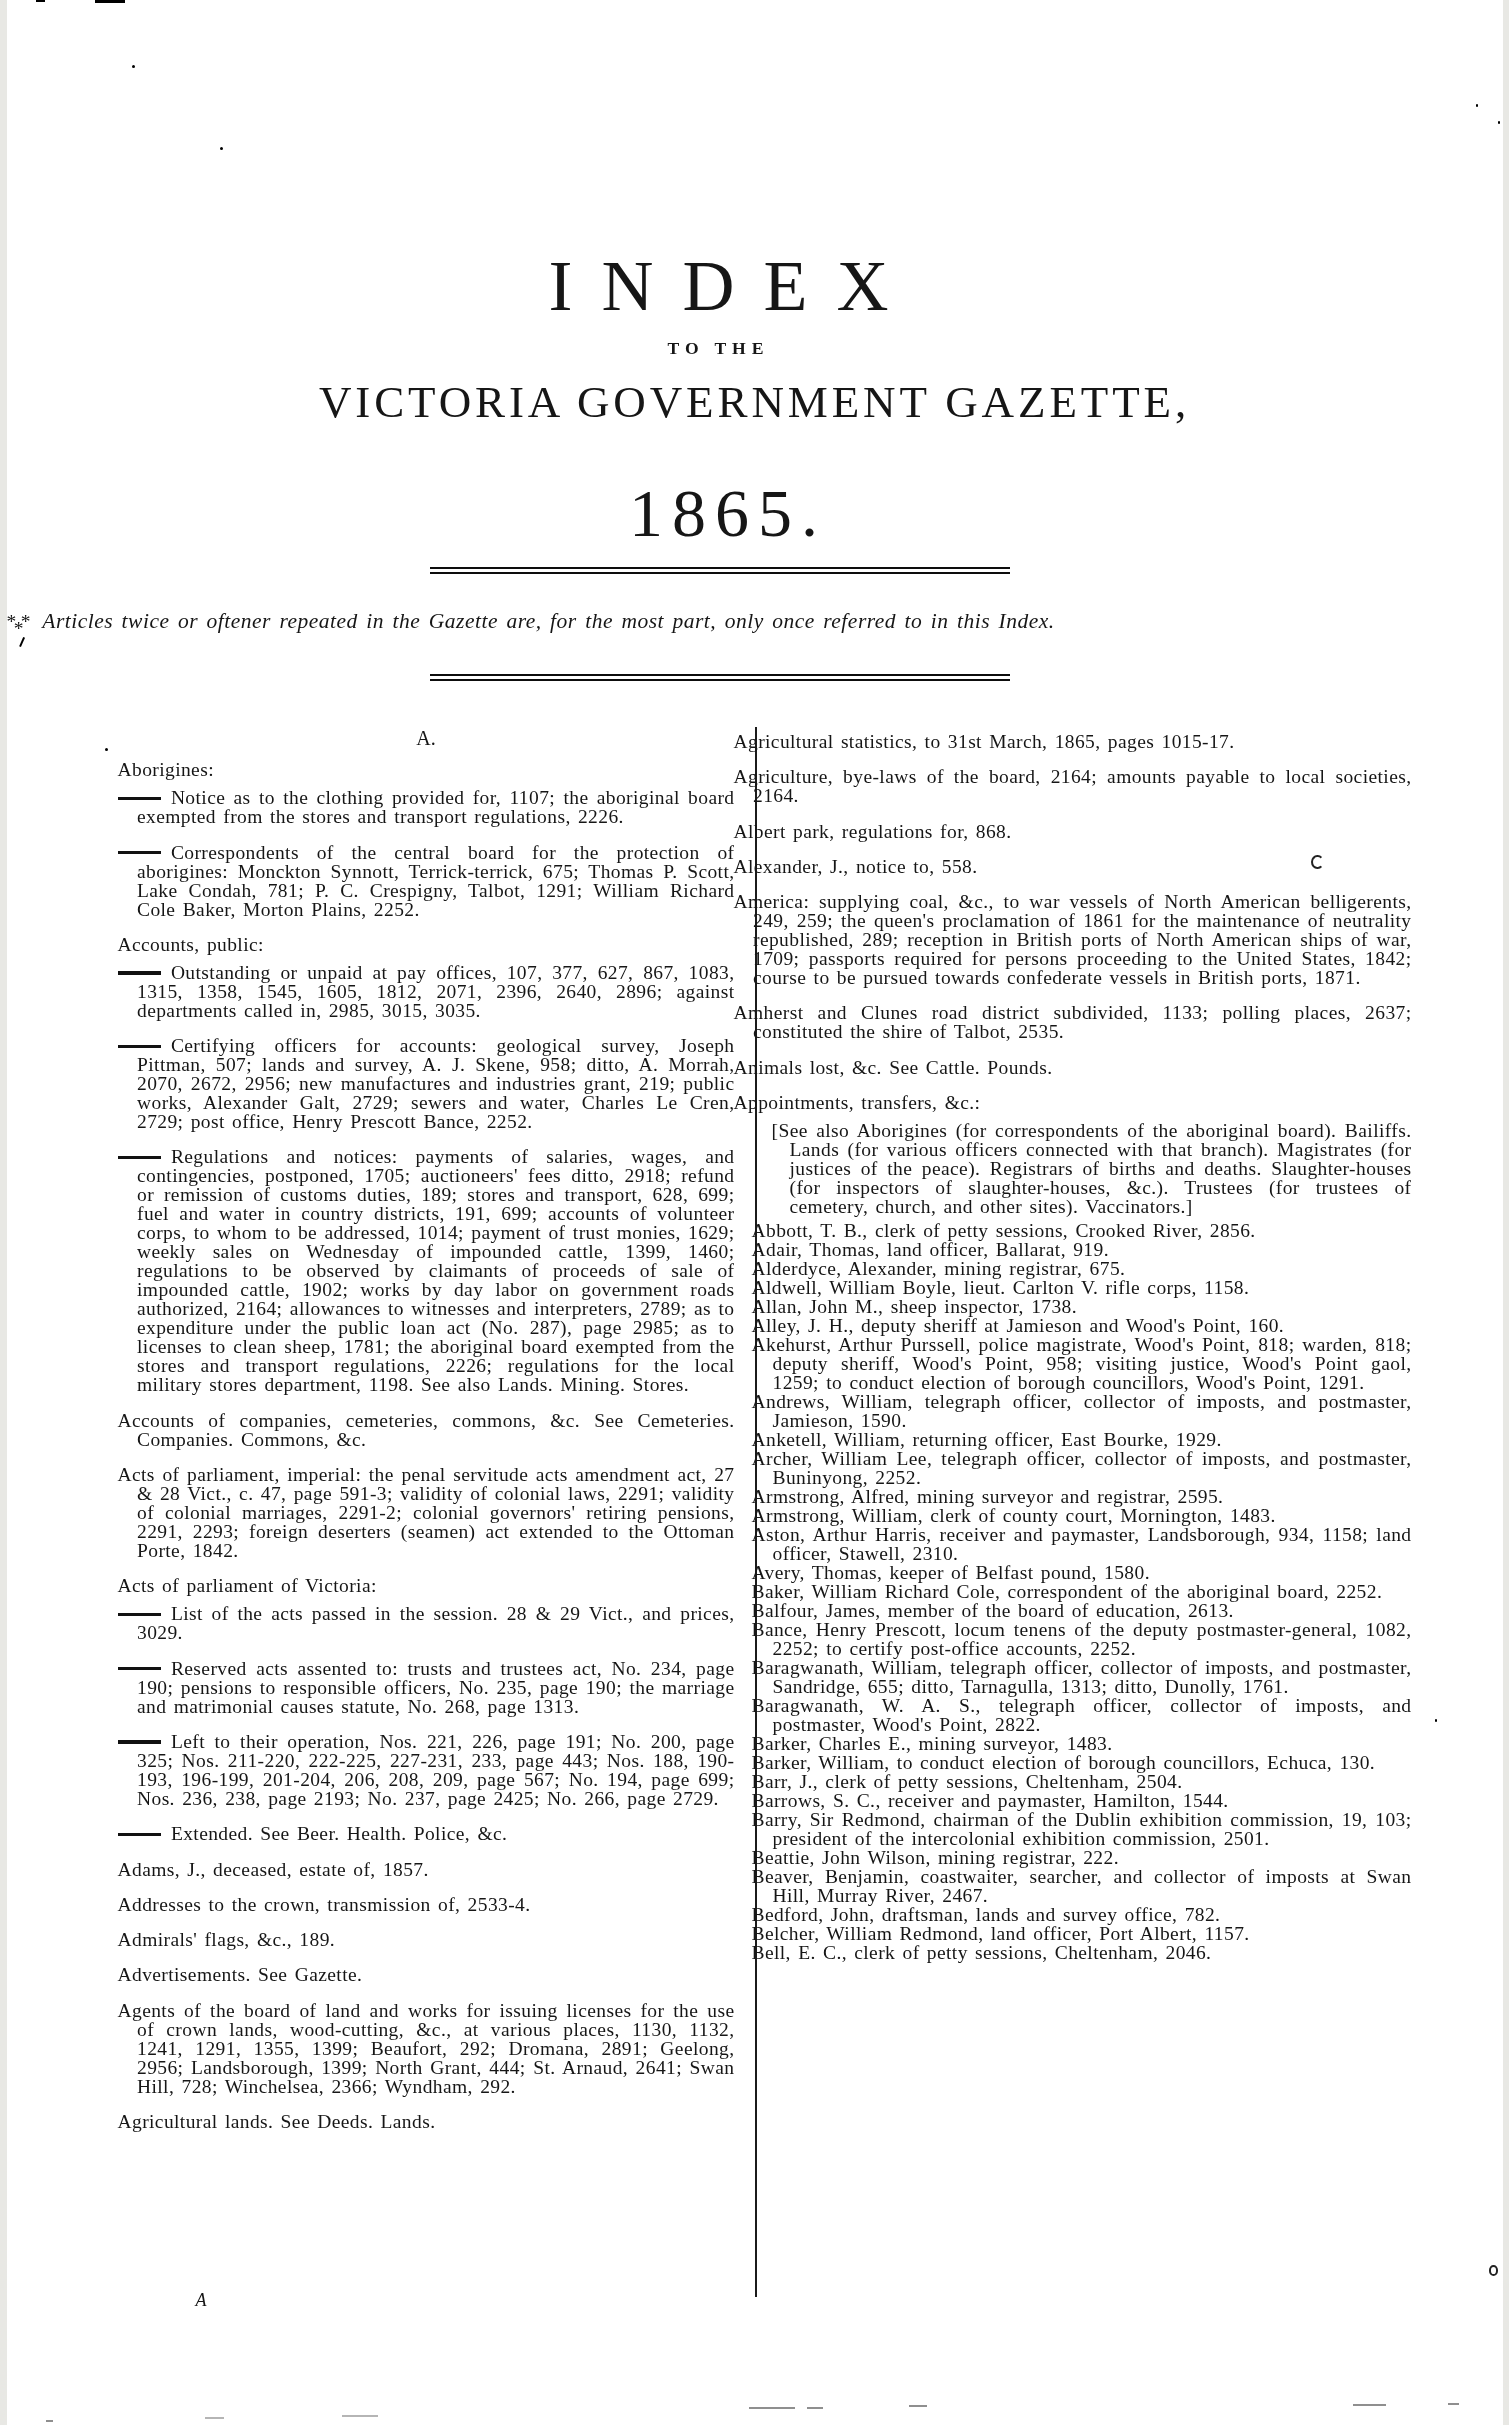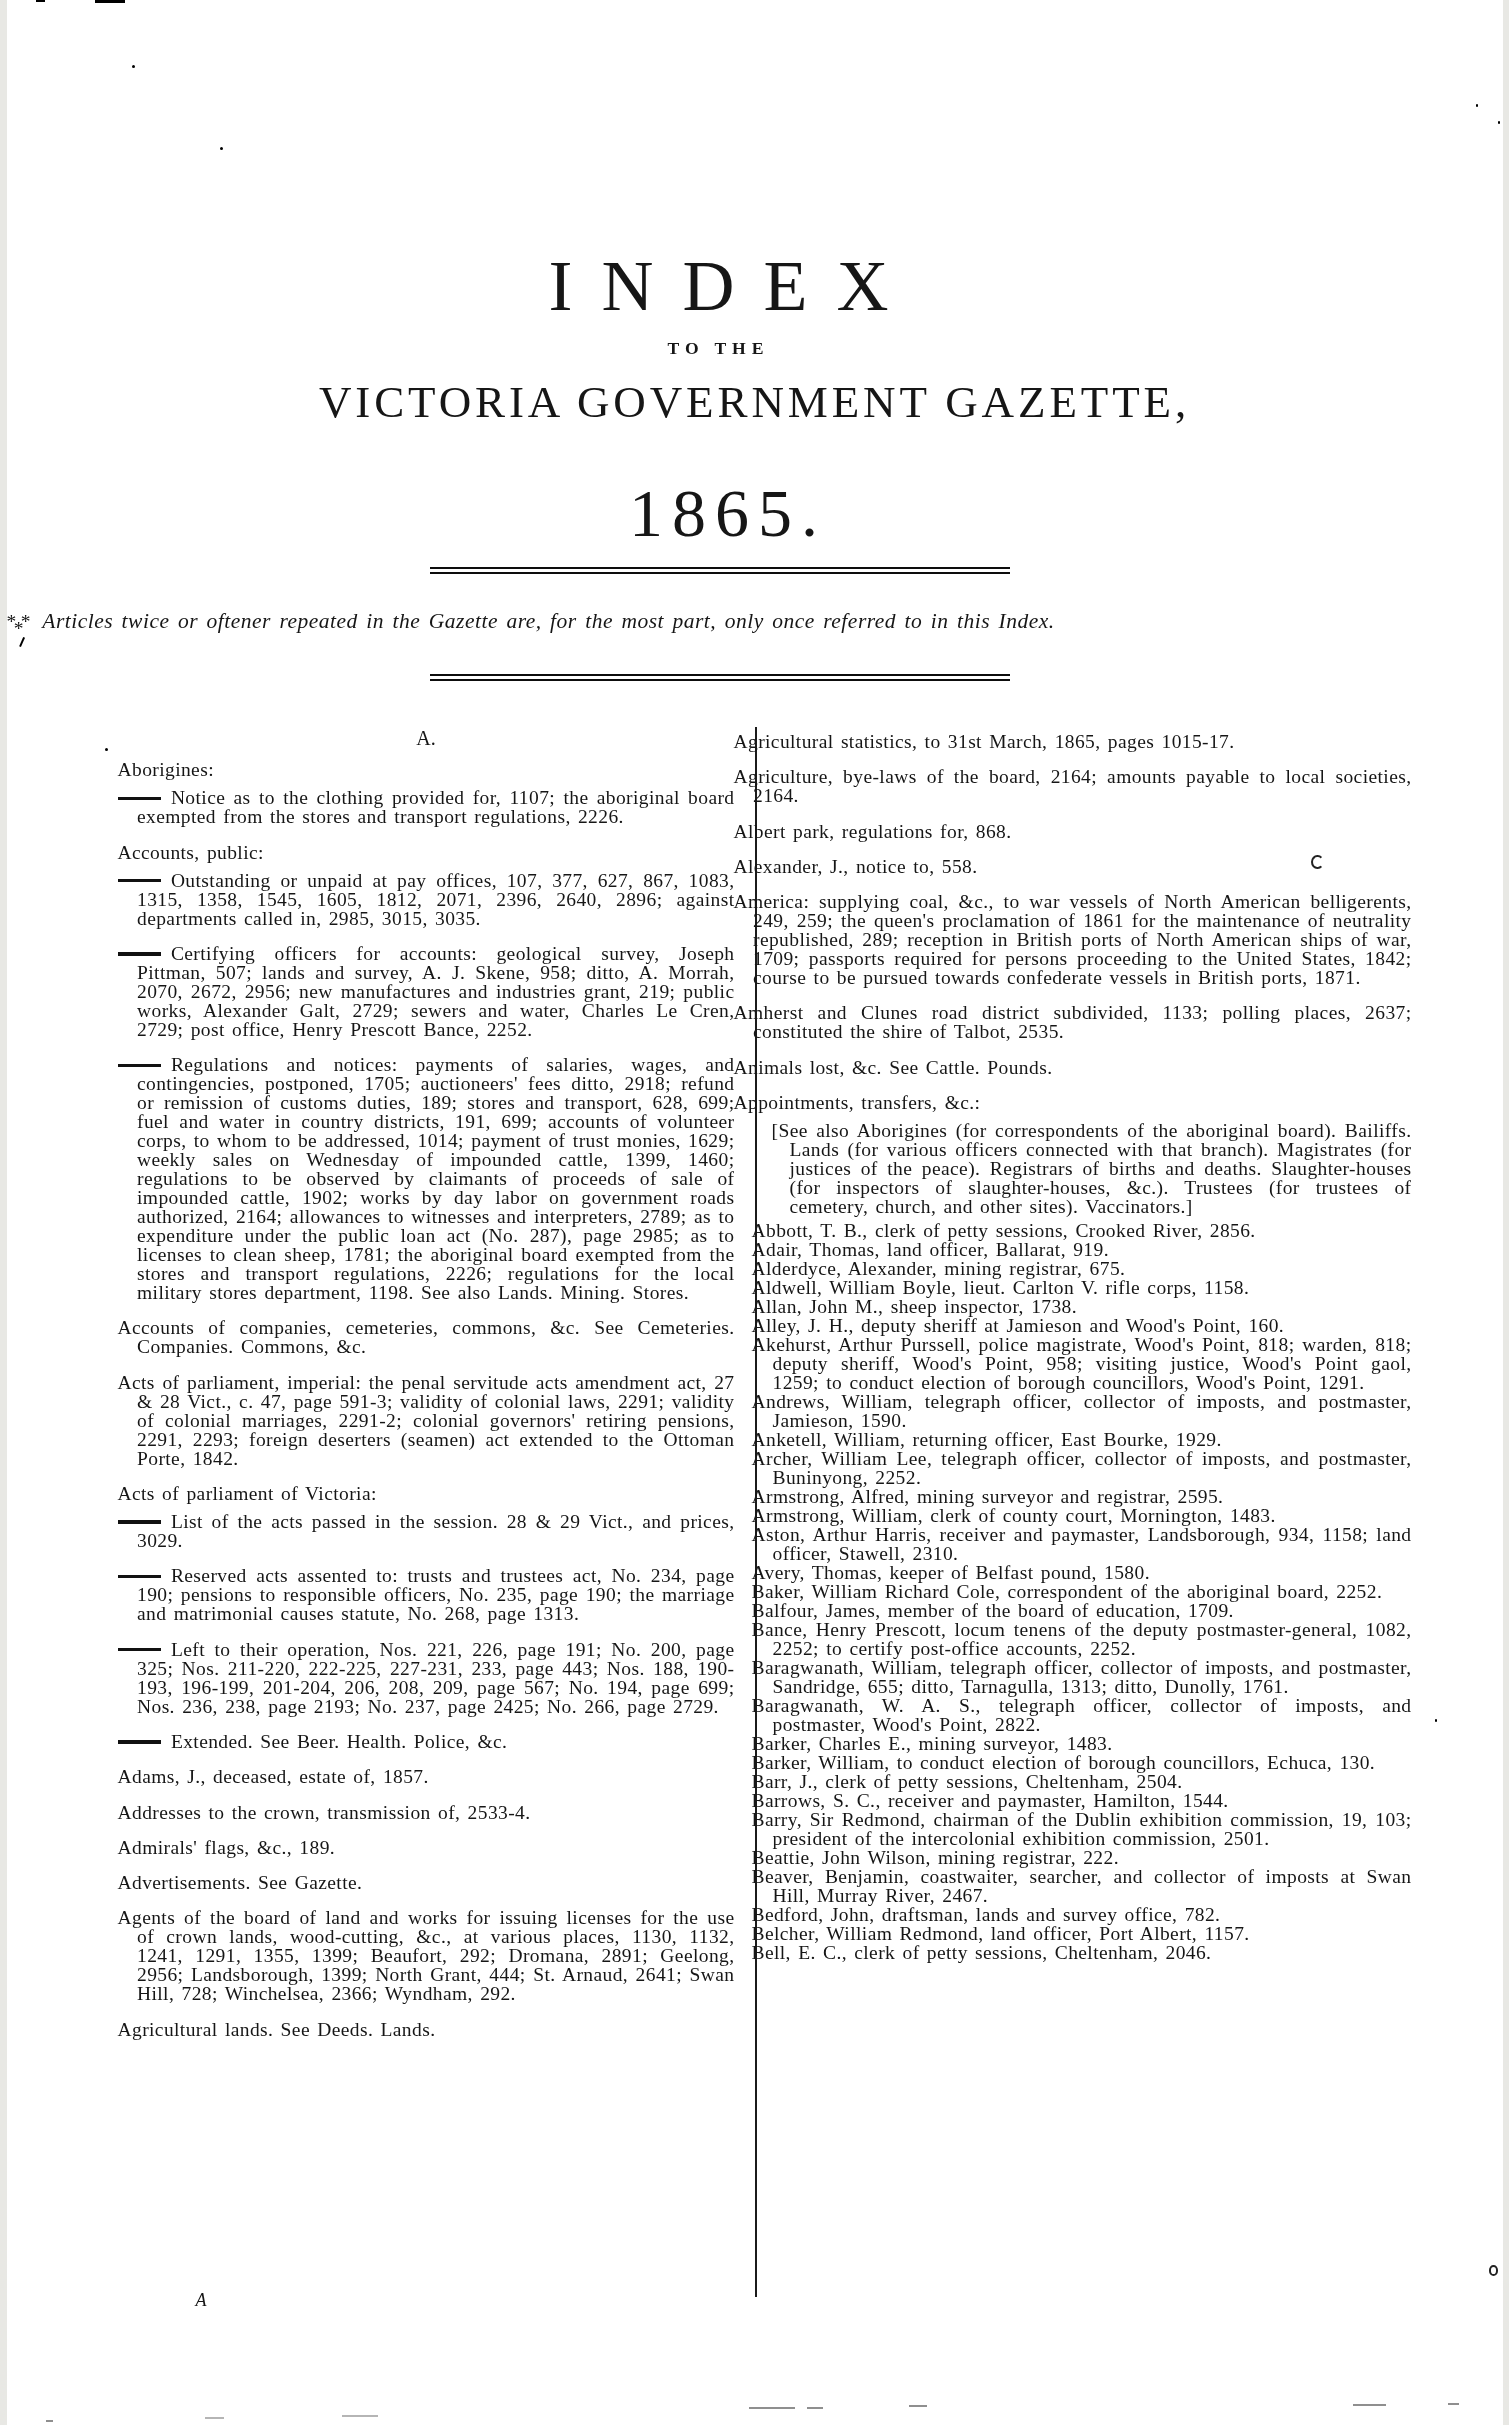--- a/index.html
+++ b/index.html
@@ -133,20 +133,21 @@
     <span class="asterism"><i>*</i><i class="low">*</i><i>*</i></span><em>Articles twice or oftener repeated in the Gazette are, for the most part, only once referred to in this Index.</em>
   </div>
 
   <div class="double-rule rule-bottom"></div>
 
   <section class="col col-left">
     <div class="section-letter">A.</div>
     <div id="left-entries">
         <p class="e-heading">Aborigines:</p>
         <p class="e-dash"><span class="dash"></span>Notice as to the clothing provided for, 1107; the aboriginal board exempted from the stores and transport regulations, 2226.</p>
+        <p class="e-dash"><span class="dash"></span>Correspondents of the central board for the protection of aborigines: Monckton Synnott, Terrick-terrick, 675; Thomas P. Scott, Lake Condah, 781; P. C. Crespigny, Talbot, 1291; William Richard Cole Baker, Morton Plains, 2252.</p>
         <p class="e-heading">Accounts, public:</p>
         <p class="e-dash"><span class="dash"></span>Outstanding or unpaid at pay offices, 107, 377, 627, 867, 1083, 1315, 1358, 1545, 1605, 1812, 2071, 2396, 2640, 2896; against departments called in, 2985, 3015, 3035.</p>
         <p class="e-dash"><span class="dash"></span>Certifying officers for accounts: geological survey, Joseph Pittman, 507; lands and survey, A. J. Skene, 958; ditto, A. Morrah, 2070, 2672, 2956; new manufactures and industries grant, 219; public works, Alexander Galt, 2729; sewers and water, Charles Le Cren, 2729; post office, Henry Prescott Bance, 2252.</p>
         <p class="e-dash"><span class="dash"></span>Regulations and notices: payments of salaries, wages, and contingencies, postponed, 1705; auctioneers' fees ditto, 2918; refund or remission of customs duties, 189; stores and transport, 628, 699; fuel and water in country districts, 191, 699; accounts of volunteer corps, to whom to be addressed, 1014; payment of trust monies, 1629; weekly sales on Wednesday of impounded cattle, 1399, 1460; regulations to be observed by claimants of proceeds of sale of impounded cattle, 1902; works by day labor on government roads authorized, 2164; allowances to witnesses and interpreters, 2789; as to expenditure under the public loan act (No. 287), page 2985; as to licenses to clean sheep, 1781; the aboriginal board exempted from the stores and transport regulations, 2226; regulations for the local military stores department, 1198.  See also Lands.  Mining.  Stores.</p>
         <p class="e-plain">Accounts of companies, cemeteries, commons, &amp;c.  See Cemeteries.  Companies.  Commons, &amp;c.</p>
         <p class="e-plain">Acts of parliament, imperial: the penal servitude acts amendment act, 27 &amp; 28 Vict., c. 47, page 591-3; validity of colonial laws, 2291; validity of colonial marriages, 2291-2; colonial governors' retiring pensions, 2291, 2293; foreign deserters (seamen) act extended to the Ottoman Porte, 1842.</p>
         <p class="e-heading">Acts of parliament of Victoria:</p>
         <p class="e-dash"><span class="dash"></span>List of the acts passed in the session. 28 &amp; 29 Vict., and prices, 3029.</p>
         <p class="e-dash"><span class="dash"></span>Reserved acts assented to: trusts and trustees act, No. 234, page 190; pensions to responsible officers, No. 235, page 190; the marriage and matrimonial causes statute, No. 268, page 1313.</p>
         <p class="e-dash"><span class="dash"></span>Left to their operation, Nos. 221, 226, page 191; No. 200, page 325; Nos. 211-220, 222-225, 227-231, 233, page 443; Nos. 188, 190-193, 196-199, 201-204, 206, 208, 209, page 567; No. 194, page 699; Nos. 236, 238, page 2193; No. 237, page 2425; No. 266, page 2729.</p>
@@ -181,21 +182,21 @@
         <p class="e-dense">Alley, J. H., deputy sheriff at Jamieson and Wood's Point, 160.</p>
         <p class="e-dense">Akehurst, Arthur Purssell, police magistrate, Wood's Point, 818; warden, 818; deputy sheriff, Wood's Point, 958; visiting justice, Wood's Point gaol, 1259; to conduct election of borough councillors, Wood's Point, 1291.</p>
         <p class="e-dense">Andrews, William, telegraph officer, collector of imposts, and postmaster, Jamieson, 1590.</p>
         <p class="e-dense">Anketell, William, returning officer, East Bourke, 1929.</p>
         <p class="e-dense">Archer, William Lee, telegraph officer, collector of imposts, and postmaster, Buninyong, 2252.</p>
         <p class="e-dense">Armstrong, Alfred, mining surveyor and registrar, 2595.</p>
         <p class="e-dense">Armstrong, William, clerk of county court, Mornington, 1483.</p>
         <p class="e-dense">Aston, Arthur Harris, receiver and paymaster, Landsborough, 934, 1158; land officer, Stawell, 2310.</p>
         <p class="e-dense">Avery, Thomas, keeper of Belfast pound, 1580.</p>
         <p class="e-dense">Baker, William Richard Cole, correspondent of the aboriginal board, 2252.</p>
-        <p class="e-dense">Balfour, James, member of the board of education, 1709.</p>
+        <p class="e-dense">Balfour, James, member of the board of education, 2613.</p>
         <p class="e-dense">Bance, Henry Prescott, locum tenens of the deputy postmaster-general, 1082, 2252; to certify post-office accounts, 2252.</p>
         <p class="e-dense">Baragwanath, William, telegraph officer, collector of imposts, and postmaster, Sandridge, 655; ditto, Tarnagulla, 1313; ditto, Dunolly, 1761.</p>
         <p class="e-dense">Baragwanath, W. A. S., telegraph officer, collector of imposts, and postmaster, Wood's Point, 2822.</p>
         <p class="e-dense">Barker, Charles E., mining surveyor, 1483.</p>
         <p class="e-dense">Barker, William, to conduct election of borough councillors, Echuca, 130.</p>
         <p class="e-dense">Barr, J., clerk of petty sessions, Cheltenham, 2504.</p>
         <p class="e-dense">Barrows, S. C., receiver and paymaster, Hamilton, 1544.</p>
         <p class="e-dense">Barry, Sir Redmond, chairman of the Dublin exhibition commission, 19, 103; president of the intercolonial exhibition commission, 2501.</p>
         <p class="e-dense">Beattie, John Wilson, mining registrar, 222.</p>
         <p class="e-dense">Beaver, Benjamin, coastwaiter, searcher, and collector of imposts at Swan Hill, Murray River, 2467.</p>

